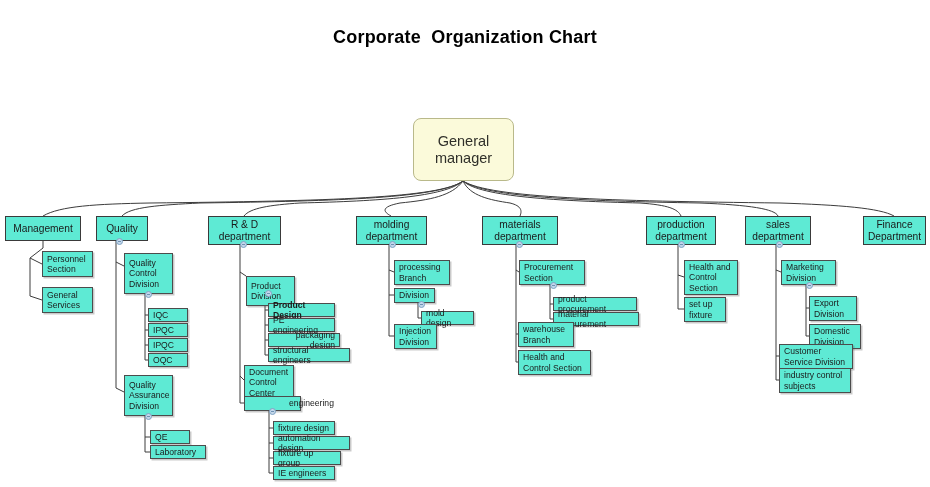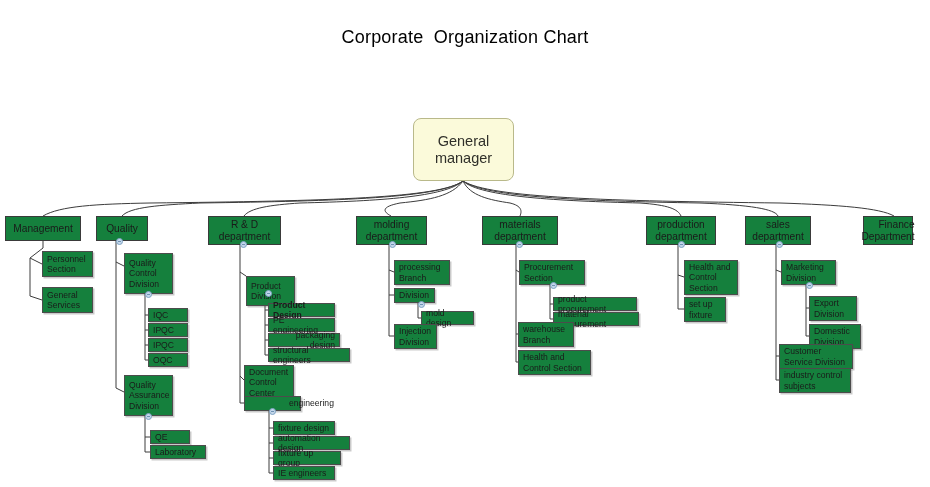--- a/index.html
+++ b/index.html
@@ -20,30 +20,30 @@
     left: 0; top: 0;
     width: 930px; height: 487px;
     pointer-events: none;
   }
   #title {
     position: absolute;
     left: 0; top: 27px;
     width: 930px;
     text-align: center;
     font-size: 18px;
-    font-weight: normal;
+    font-weight: bold;
     color: #000000;
     letter-spacing: 0.2px;
     white-space: pre;
   }
   .node {
     position: absolute;
     box-sizing: border-box;
     border: 1px solid #4c4c4c;
-    background: #15803d;
+    background: #5eead4;
     color: #1a1a1a;
     font-size: 8.6px;
     line-height: 10.5px;
     padding: 2px 4px;
     display: flex;
     align-items: center;
     justify-content: flex-start;
     box-shadow: 1.5px 1.5px 0 rgba(80,80,80,0.30);
     white-space: pre-line;
   }
@@ -219,21 +219,21 @@
       <div class="node" style="left: 781px; top: 260px; width: 55px; height: 25px;">Marketing
 Division</div>
       <div class="node" style="left: 809px; top: 296px; width: 48px; height: 25px;">Export
 Division</div>
       <div class="node" style="left: 809px; top: 324px; width: 52px; height: 25px;">Domestic
 Division</div>
       <div class="node" style="left: 779px; top: 344px; width: 74px; height: 25px;">Customer
 Service Division</div>
       <div class="node" style="left: 779px; top: 368px; width: 72px; height: 25px;">industry control
 subjects</div>
-      <div class="node lvl1" style="left: 863px; top: 216px; width: 50px; height: 29px; text-align: right;">Finance
+      <div class="node lvl1" style="left: 863px; top: 216px; width: 63px; height: 29px;">Finance
 Department</div>
       <div class="handle" style="left: 116px; top: 238px;"></div>
       <div class="handle" style="left: 240px; top: 241px;"></div>
       <div class="handle" style="left: 389px; top: 241px;"></div>
       <div class="handle" style="left: 516px; top: 241px;"></div>
       <div class="handle" style="left: 678px; top: 241px;"></div>
       <div class="handle" style="left: 776px; top: 241px;"></div>
       <div class="handle" style="left: 145px; top: 291px;"></div>
       <div class="handle" style="left: 145px; top: 413px;"></div>
       <div class="handle" style="left: 265px; top: 290px;"></div>

